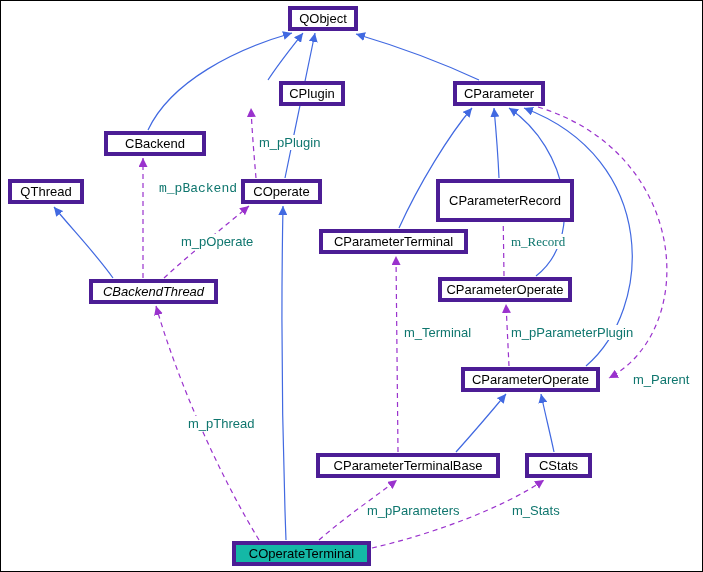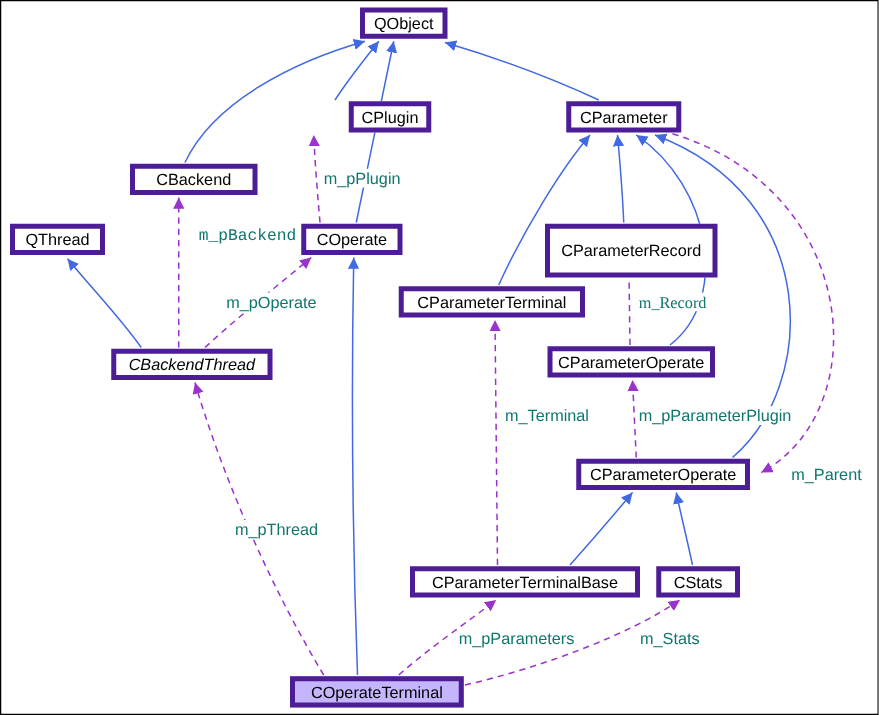--- a/index.html
+++ b/index.html
@@ -27,21 +27,21 @@
     color: #000000;
     display: flex;
     align-items: center;
     justify-content: center;
     font-size: 13px;
     line-height: 1;
     white-space: nowrap;
     cursor: pointer;
   }
   .node.highlight {
-    background: #c4b5fd;
+    background: #14b8a6;
   }
   .edge-label {
     position: absolute;
     font-size: 13px;
     line-height: 15px;
     color: #0f766e;
     background: #ffffff;
     padding: 0 1px;
     white-space: nowrap;
   }
@@ -87,21 +87,21 @@
       <div class="node" style="left: 230px; top: 80px; width: 66px; height: 25px; margin-left: 48px;">CPlugin</div>
       <div class="node" style="left: 452px; top: 80px; width: 92px; height: 25px;">CParameter</div>
       <div class="node" style="left: 103px; top: 130px; width: 102px; height: 25px;">CBackend</div>
       <div class="node" style="left: 7px; top: 178px; width: 76px; height: 25px;">QThread</div>
       <div class="node" style="left: 240px; top: 178px; width: 81px; height: 25px;">COperate</div>
       <div class="node" style="left: 435px; top: 178px; width: 138px; height: 43px;">CParameterRecord</div>
       <div class="node" style="left: 318px; top: 228px; width: 149px; height: 25px;">CParameterTerminal</div>
       <div class="node" style="left: 88px; top: 278px; width: 129px; height: 25px; font-style: italic;">CBackendThread</div>
       <div class="node" style="left: 437px; top: 276px; width: 134px; height: 25px;">CParameterOperate</div>
       <div class="node" style="left: 460px; top: 366px; width: 139px; height: 25px;">CParameterOperate</div>
-      <div class="node" style="left: 315px; top: 452px; width: 184px; height: 25px; margin-left: 12px;">CParameterTerminalBase</div>
+      <div class="node" style="left: 315px; top: 452px; width: 184px; height: 25px;">CParameterTerminalBase</div>
       <div class="node" style="left: 524px; top: 452px; width: 67px; height: 25px;">CStats</div>
       <div class="node highlight" style="left: 231px; top: 540px; width: 139px; height: 25px;">COperateTerminal</div>
     </div>
   <div id="label-layer">
       <div class="edge-label" style="left: 257px; top: 134px;">m_pPlugin</div>
       <div class="edge-label" style="left: 157px; top: 180px; font-family: Liberation Mono, monospace;">m_pBackend</div>
       <div class="edge-label" style="left: 179px; top: 233px;">m_pOperate</div>
       <div class="edge-label" style="left: 509px; top: 233px; font-family: Liberation Serif, serif;">m_Record</div>
       <div class="edge-label" style="left: 631px; top: 371px;">m_Parent</div>
       <div class="edge-label" style="left: 509px; top: 324px;">m_pParameterPlugin</div>

